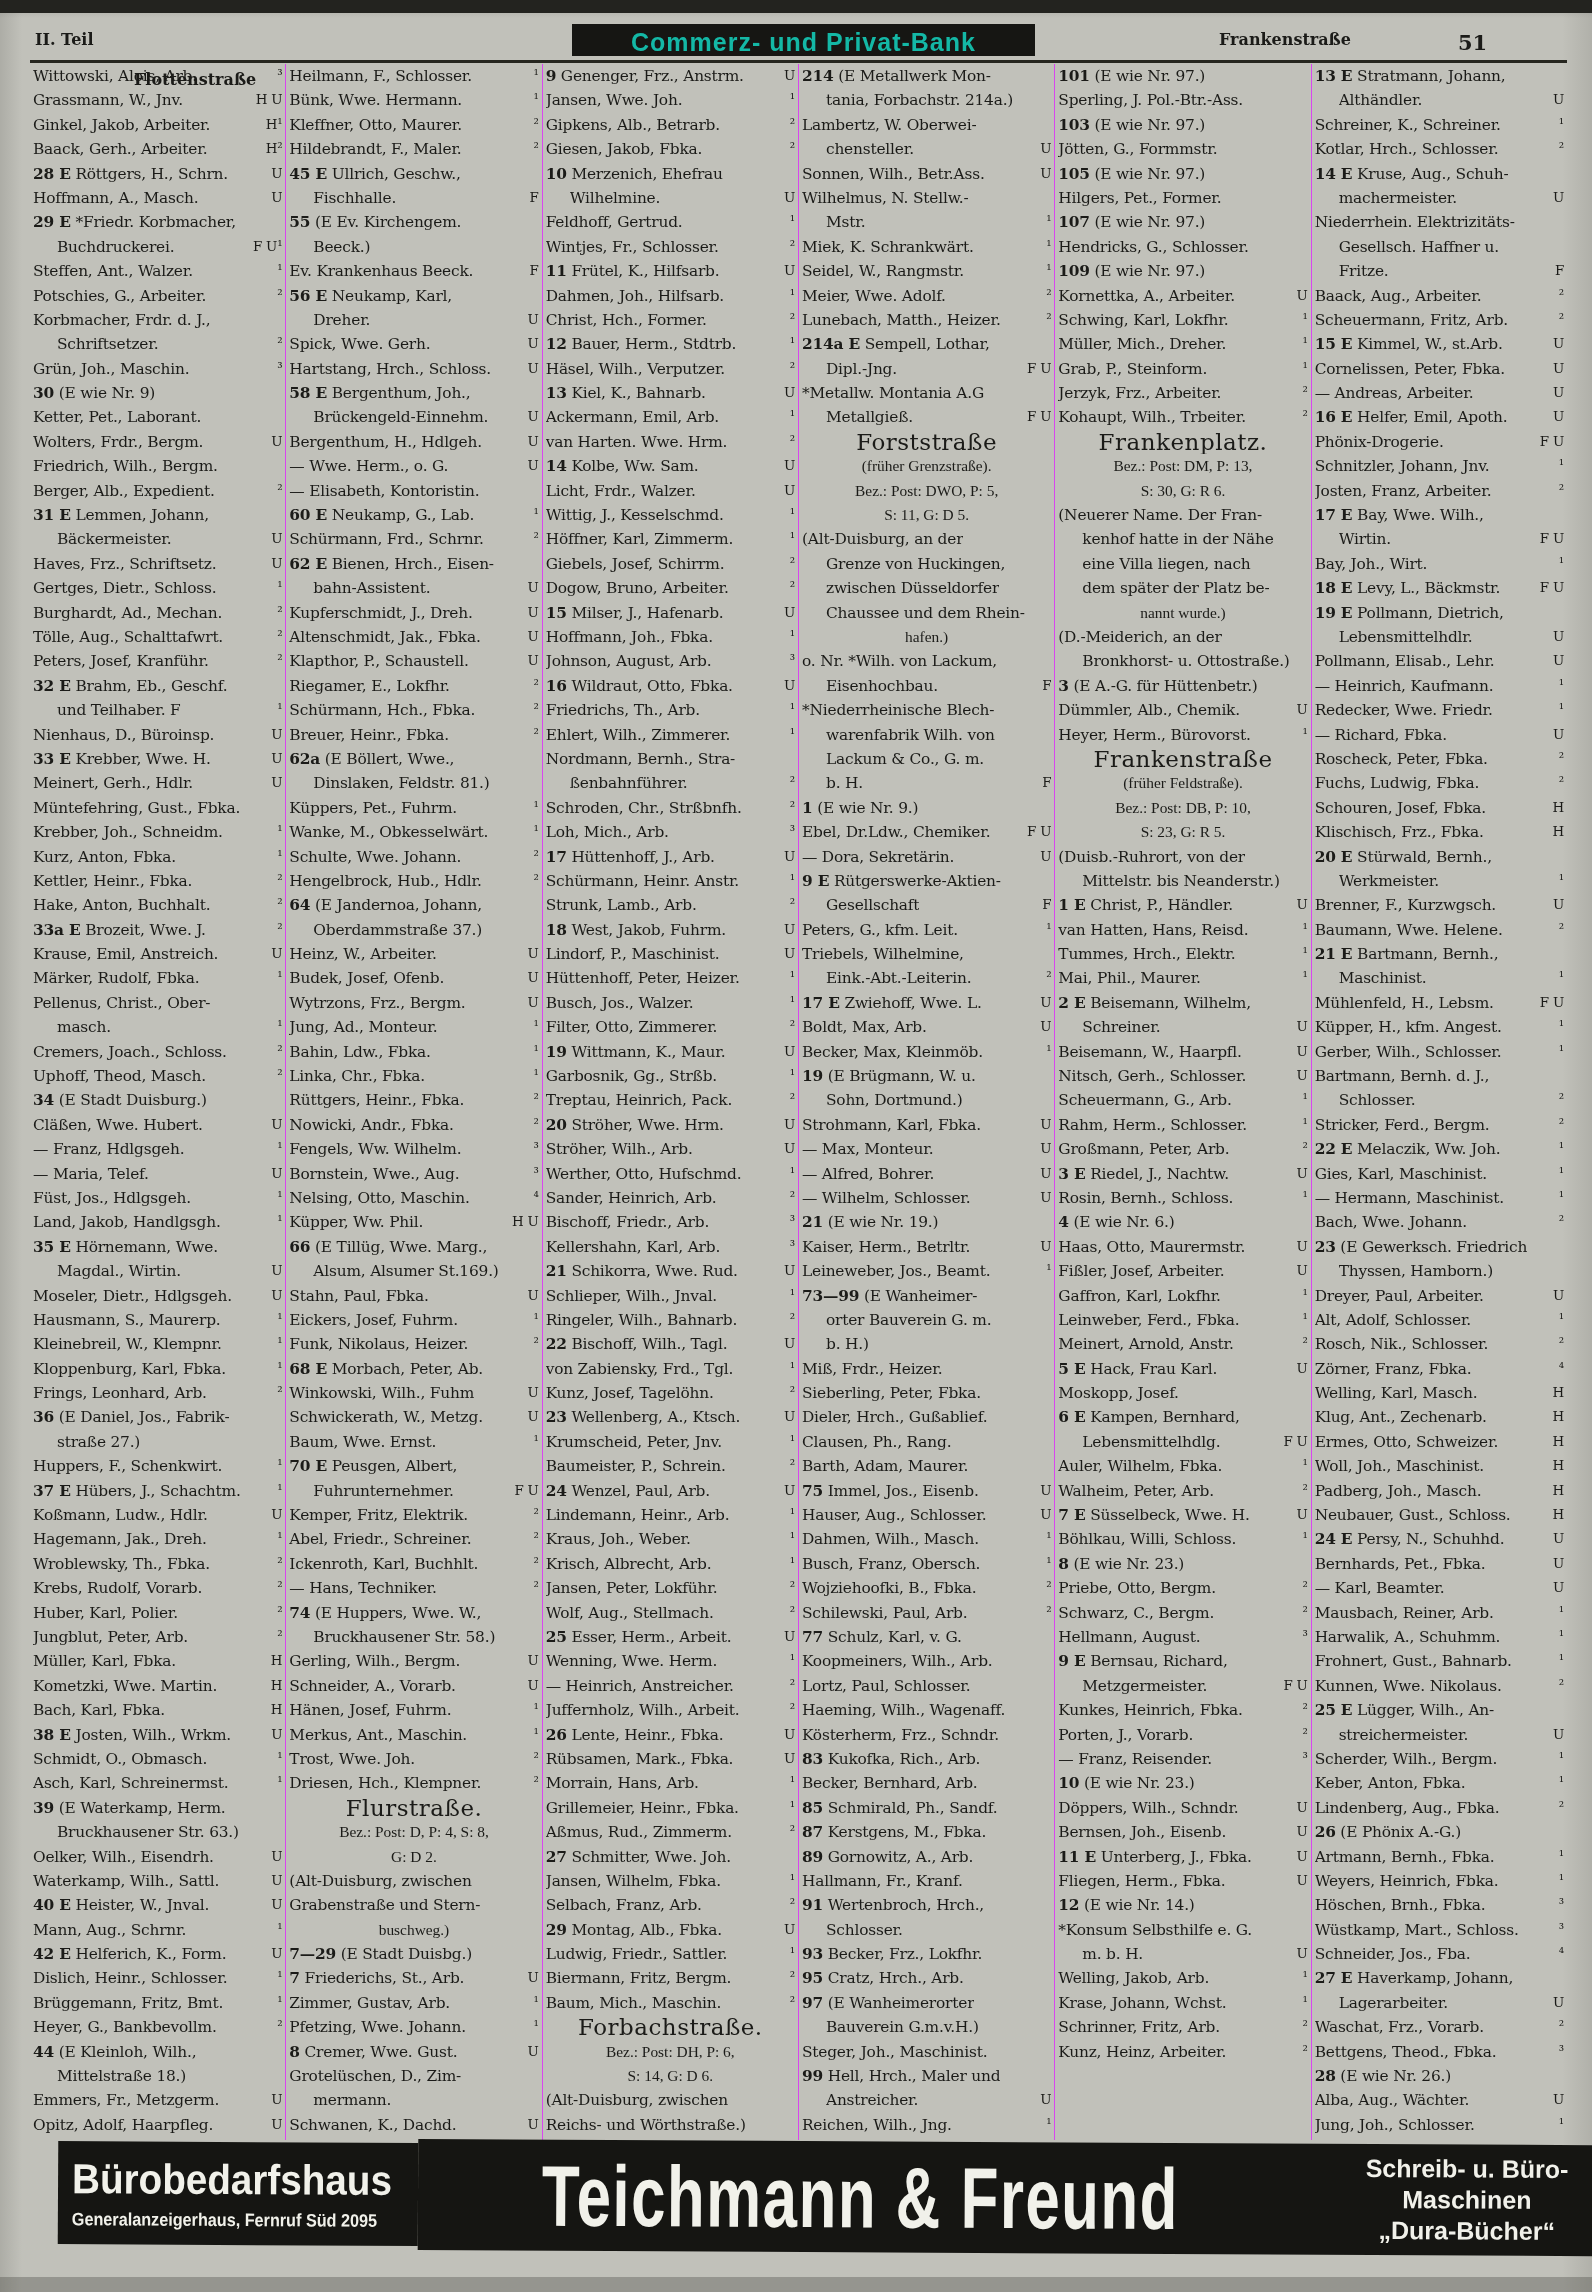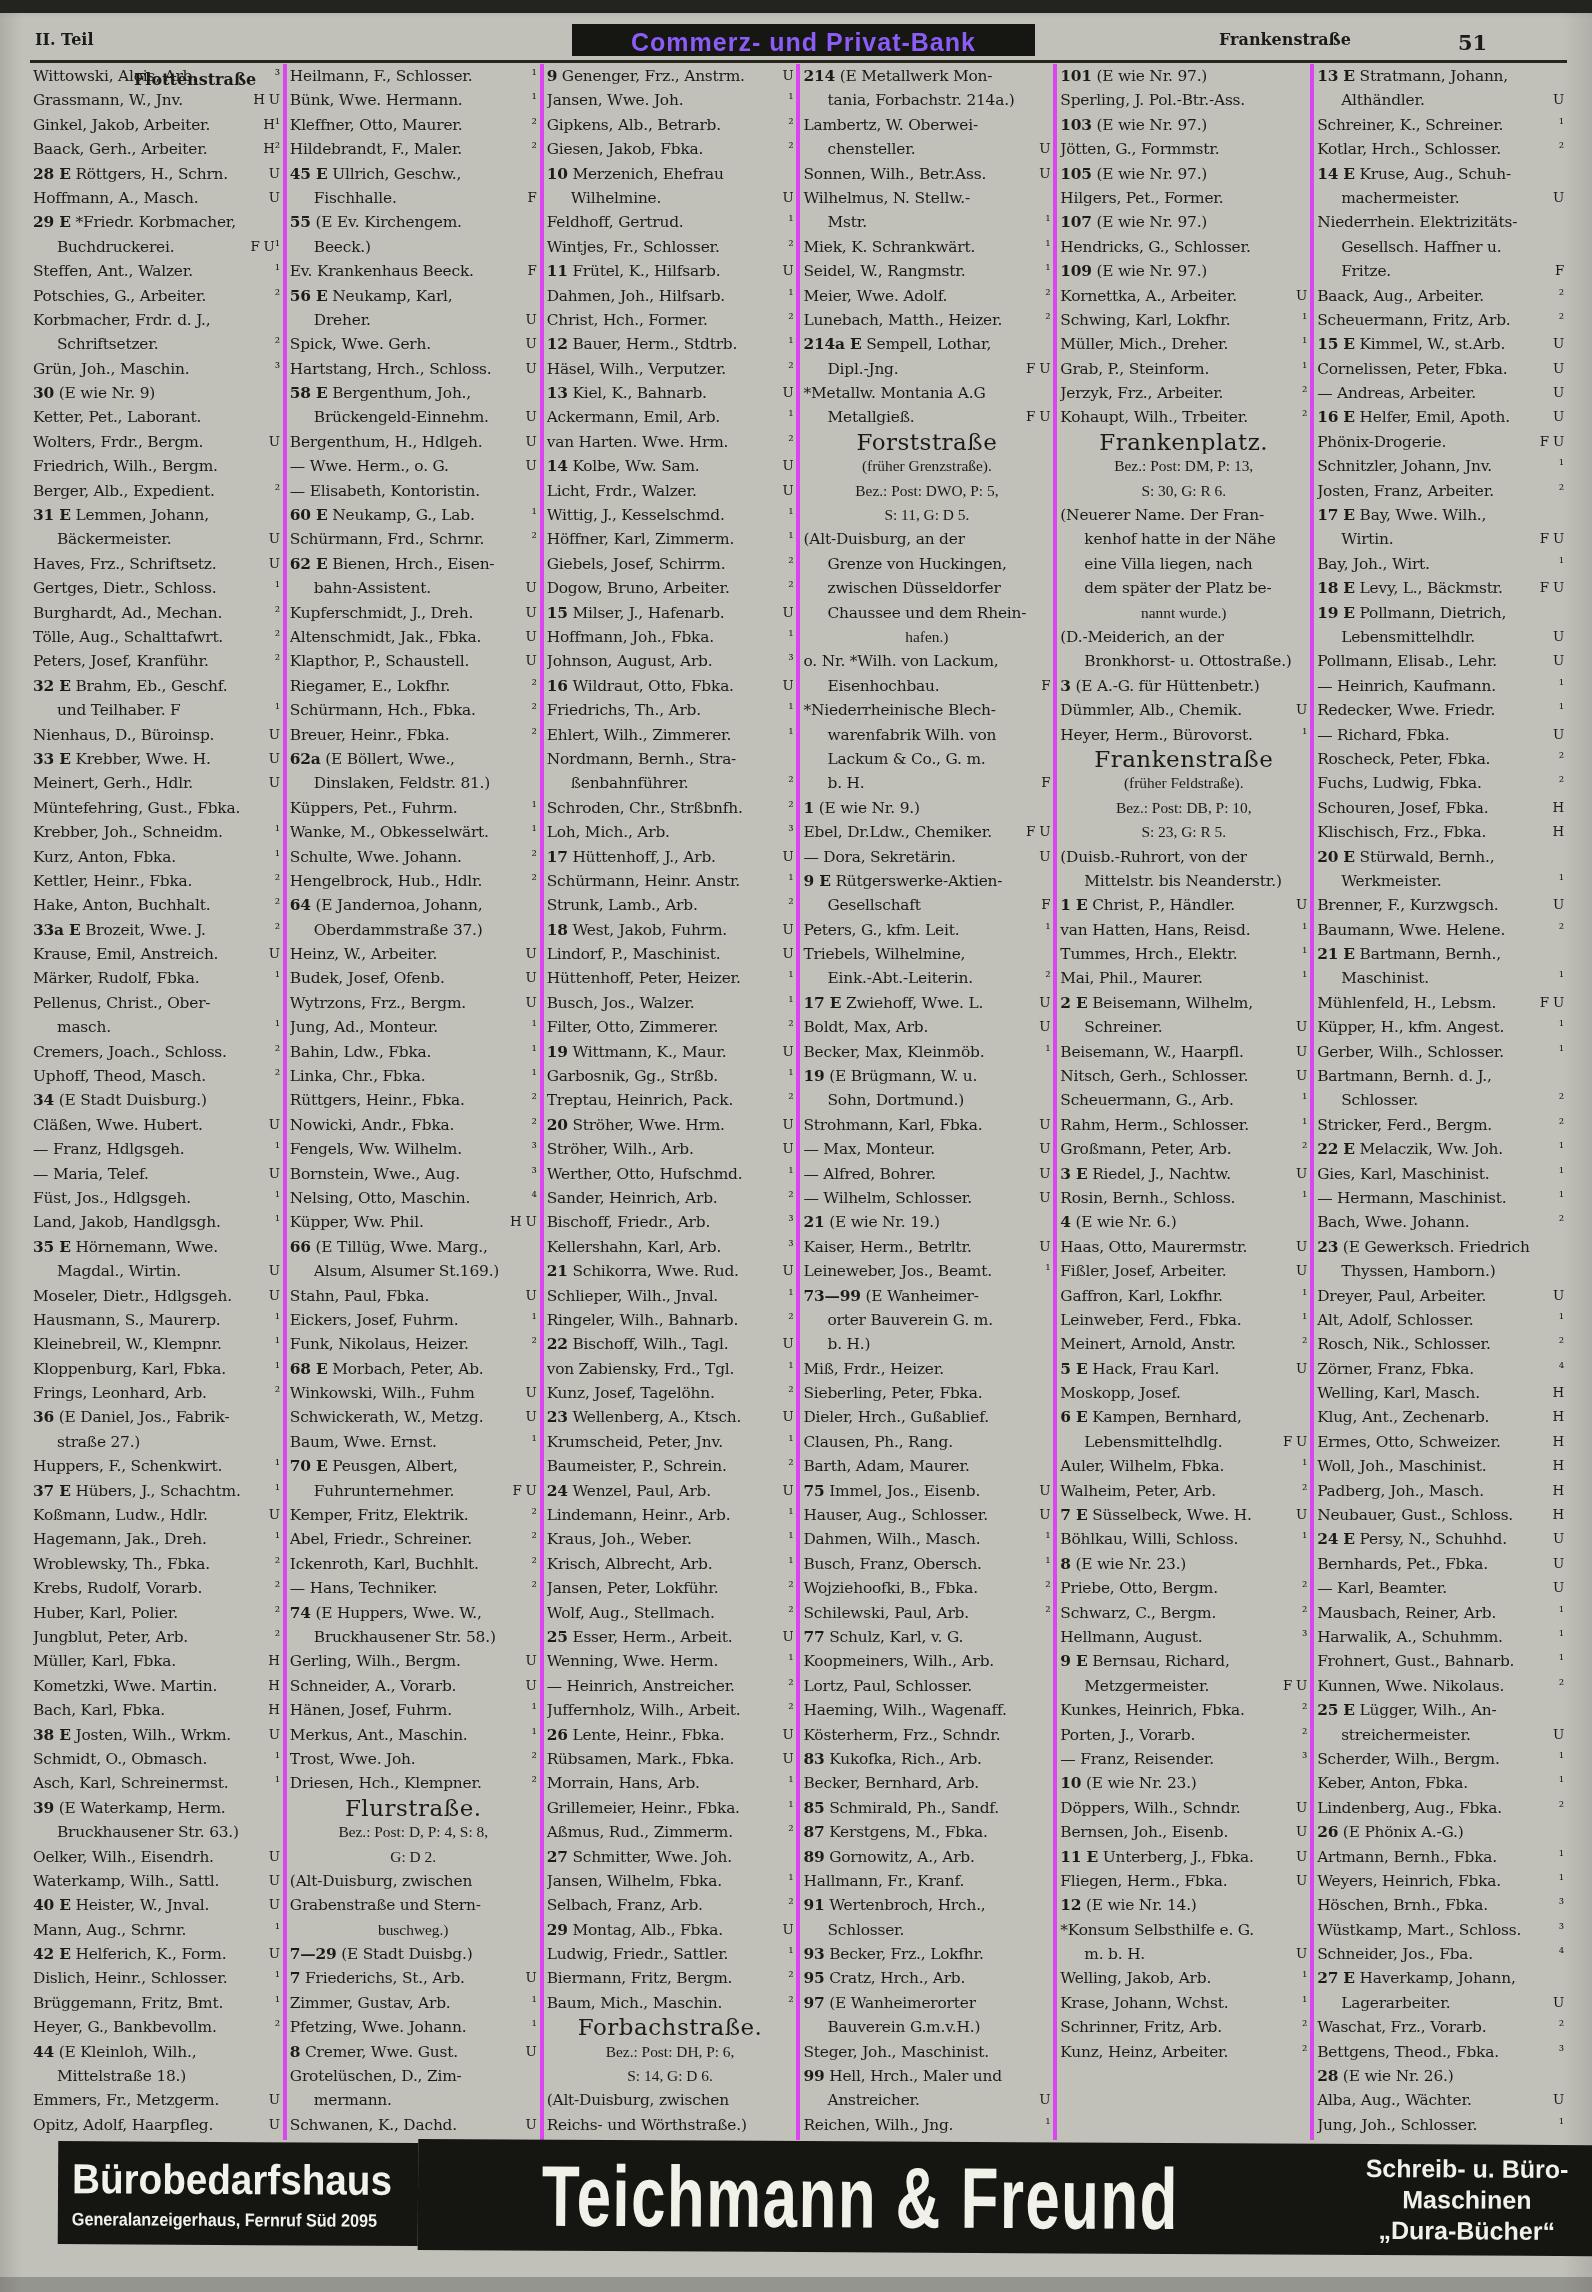--- a/index.html
+++ b/index.html
@@ -18,34 +18,34 @@
   }
   #top-scan-edge{position:absolute;left:0;top:0;width:1592px;height:13px;background:#23231f;}
   #bottom-scan-smudge{position:absolute;left:0;top:2277px;width:1592px;height:16px;background:rgba(70,70,64,.35);}
 
   
   #header{position:absolute;left:30px;top:28px;width:1537px;height:30px;}
   .hdr-part{position:absolute;top:2px;font-weight:bold;font-size:16px;}
   #hdr-teil{left:5px;}
   #hdr-street-left{left:104px;margin-top:40px;}
   #hdr-bank{position:absolute;left:542px;top:-4px;width:463px;height:32px;background:#161613;
-    color:#8b5cf6;font-family:"Liberation Sans",sans-serif;font-weight:bold;font-size:25px;
+    color:#14b8a6;font-family:"Liberation Sans",sans-serif;font-weight:bold;font-size:25px;
     text-align:center;line-height:36px;letter-spacing:1px;}
   #hdr-street-right{left:1189px;}
   #hdr-page{left:1428px;font-size:21px;}
   #hdr-rule{position:absolute;left:30px;top:60px;width:1537px;height:3px;background:#26261f;}
 
   
   #columns{
     position:absolute;left:30px;top:64px;width:1537px;height:2076px;
     display:flex;overflow:hidden;
   }
   .col{
     flex:1 1 0;overflow:hidden;padding:0 3px;
-    border-left:4px solid #d946ef;
+    border-left:1px solid #d946ef;
   }
   .col:first-child{border-left:none;}
   .line{
     display:flex;white-space:nowrap;overflow:hidden;
     font-size:15.4px;line-height:24.4px;height:24.4px;
     letter-spacing:-0.2px;
   }
   .line .t{overflow:hidden;}
   .line .mk{margin-left:auto;padding-left:4px;font-size:13.4px;}
   .line.indent{padding-left:24px;}

